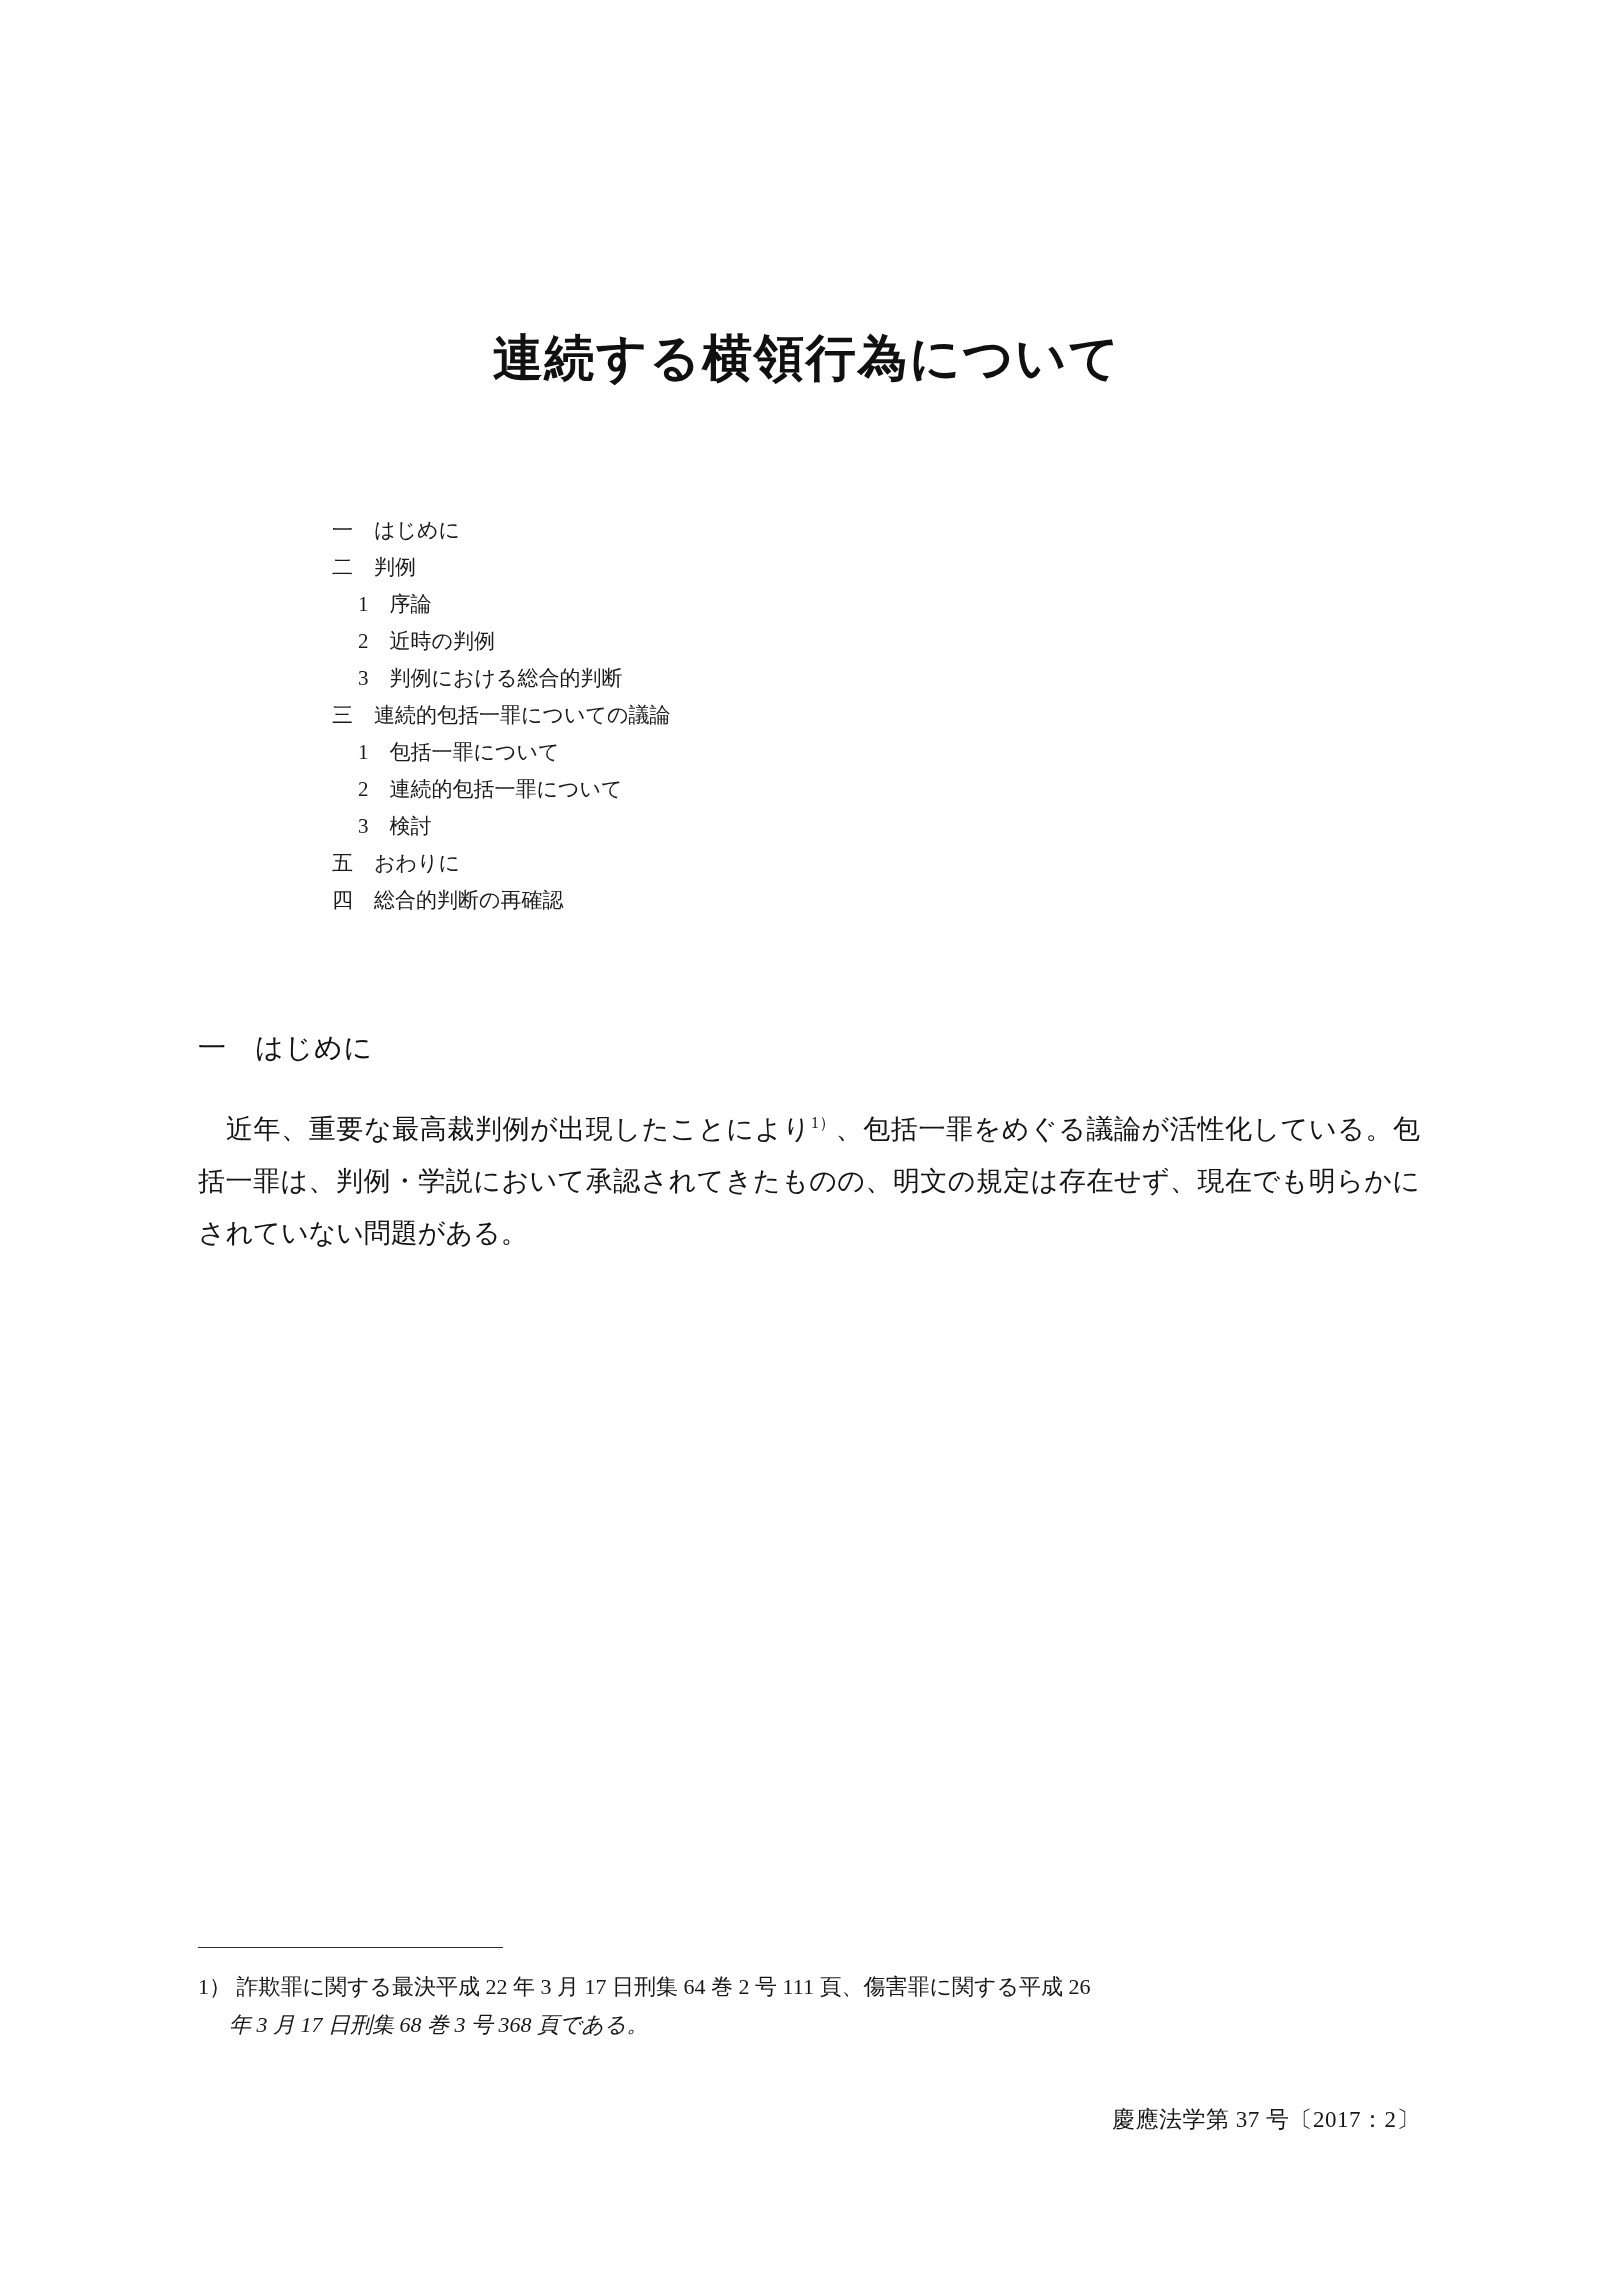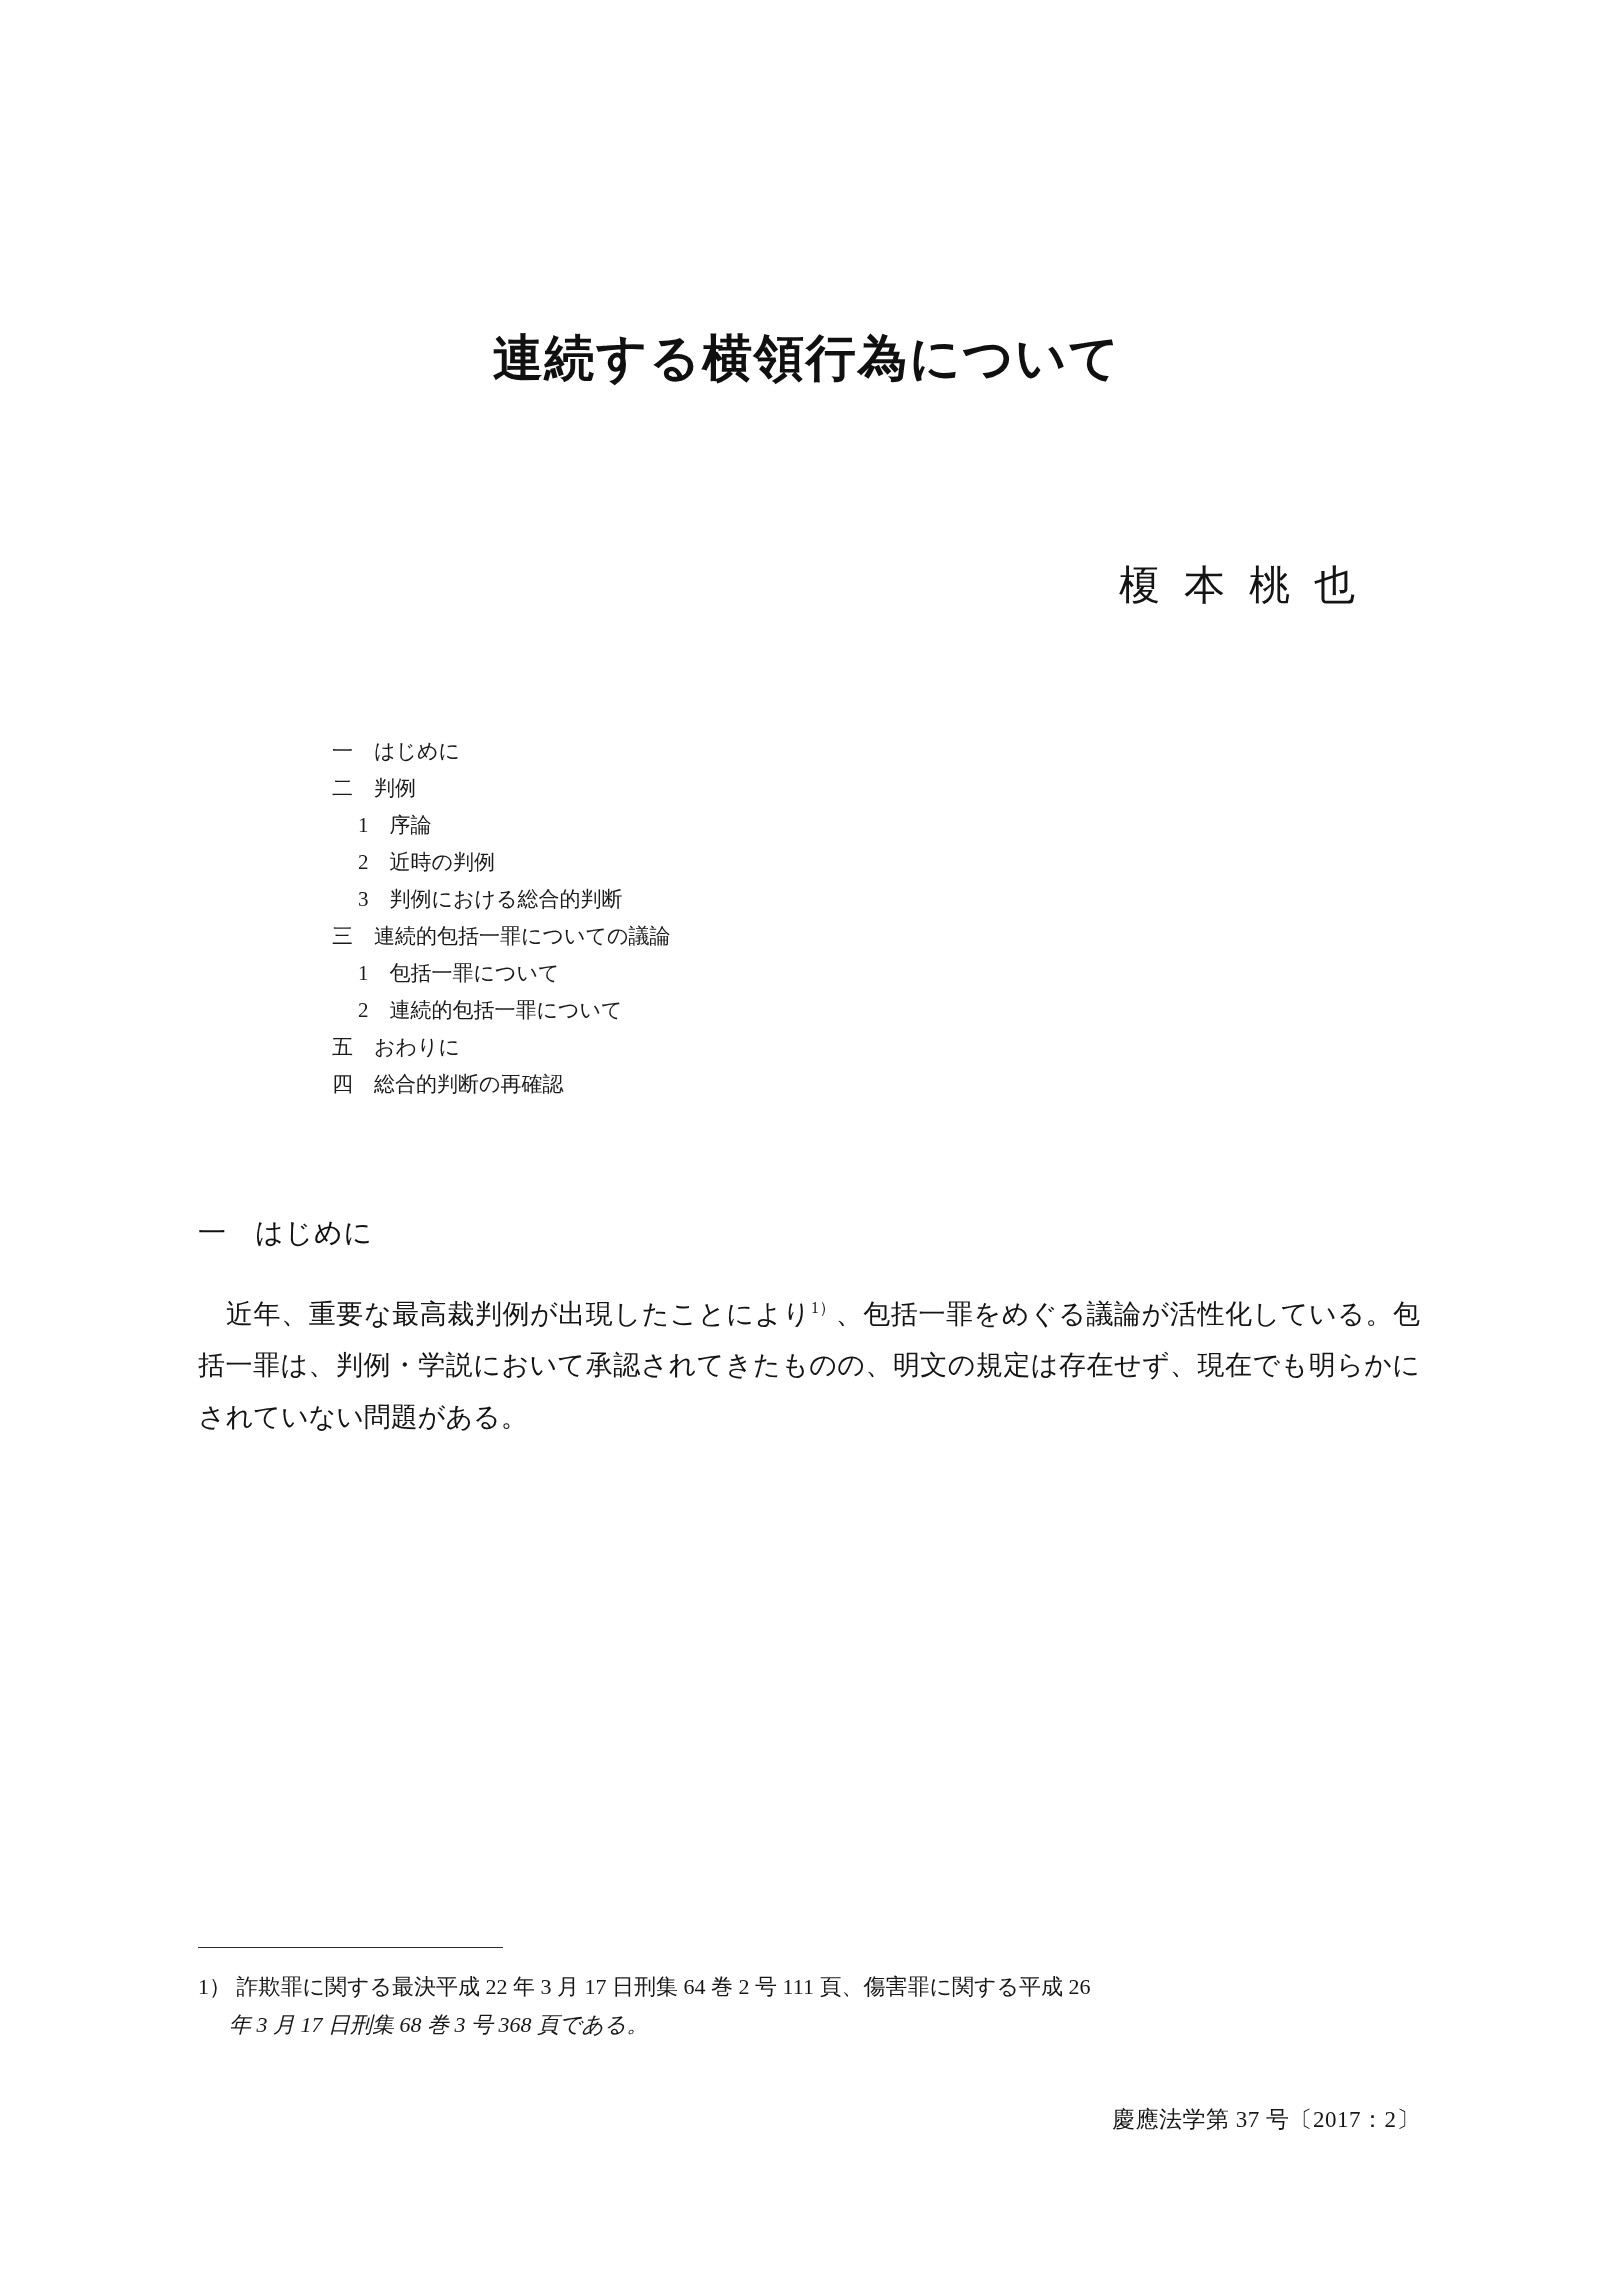--- a/index.html
+++ b/index.html
@@ -144,33 +144,31 @@
     letter-spacing: 0.5px;
   }
 </style>
 </head>
 <body>
 
 <div class="page">
 
   <h1 class="title">連続する横領行為について</h1>
 
-  <div class="author-block">
-    <span class="author">榎本桃也</span>
-  </div>
 
   <div class="toc">
     <div class="toc-item lvl1"><span class="toc-num">一</span>　<span>はじめに</span></div>
     <div class="toc-item lvl1"><span class="toc-num">二</span>　<span>判例</span></div>
     <div class="toc-item lvl2"><span class="toc-num">1</span>　<span>序論</span></div>
     <div class="toc-item lvl2"><span class="toc-num">2</span>　<span>近時の判例</span></div>
     <div class="toc-item lvl2"><span class="toc-num">3</span>　<span>判例における総合的判断</span></div>
     <div class="toc-item lvl1"><span class="toc-num">三</span>　<span>連続的包括一罪についての議論</span></div>
     <div class="toc-item lvl2"><span class="toc-num">1</span>　<span>包括一罪について</span></div>
     <div class="toc-item lvl2"><span class="toc-num">2</span>　<span>連続的包括一罪について</span></div>
+    <div class="toc-item lvl2"><span class="toc-num">3</span>　<span>検討</span></div>
     <div class="toc-item lvl1"><span class="toc-num">五</span>　<span>おわりに</span></div>
     <div class="toc-item lvl1"><span class="toc-num">四</span>　<span>総合的判断の再確認</span></div>
   </div>
 
   <div class="section-heading">
     <span class="sec-num">一</span><span>はじめに</span>
   </div>
 
   <div class="body-text">
     <p><span>近年、重要な最高裁判例が出現したことにより</span><sup>1）</sup><span>、包括一罪をめぐる議論が活性化している。包括一罪は、判例・学説において承認されてきたものの、明文の規定は存在せず、現在でも明らかにされていない問題がある。</span></p>

